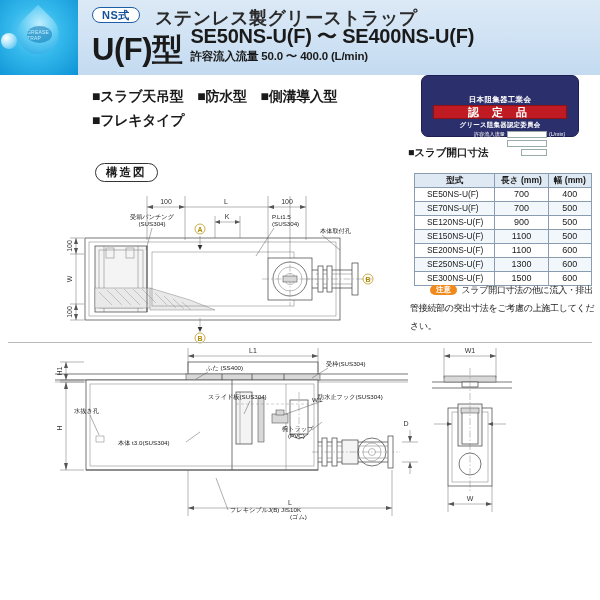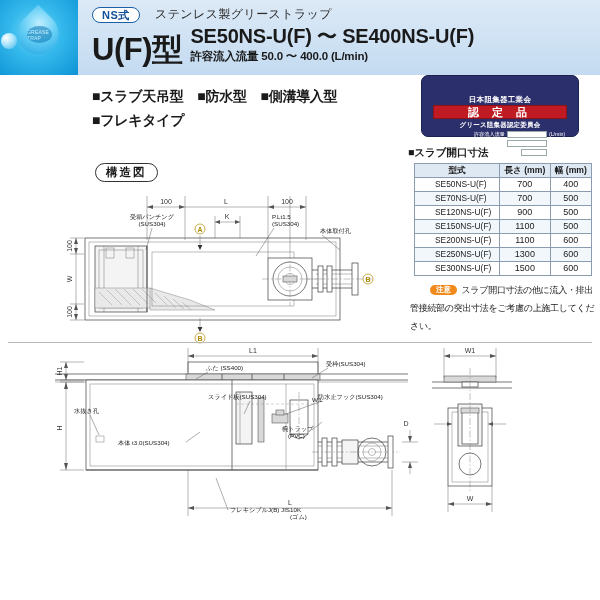--- a/index.html
+++ b/index.html
@@ -61,21 +61,21 @@
     color: #12509a;
     border-radius: 9px;
     padding: 0 9px;
     height: 16px; line-height: 14px;
     font-size: 11px; font-weight: bold;
     background: #ffffff;
     letter-spacing: .5px;
   }
   .hdr-sub {
     position: absolute; left: 155px; top: 6px;
-    font-size: 12px; font-weight: normal; color: #2b2b2b;
+    font-size: 18px; font-weight: bold; color: #2b2b2b;
     letter-spacing: .4px;
   }
   .hdr-main-row {
     position: absolute; left: 92px; top: 26px;
     display: flex; align-items: flex-end; gap: 8px;
   }
   .hdr-type {
     font-size: 31px; font-weight: bold; color: #1a1a1a;
     line-height: 1; letter-spacing: -.5px;
   }
@@ -133,37 +133,37 @@
   }
   .cf-input.sm { width: 26px; }
   .cf-unit { color: #ffffff; font-size: 5.2px; width: 20px; }
 
   
   .tbl-title {
     position: absolute; left: 408px; top: 146px;
     font-size: 10.5px; font-weight: bold; color: #1a1a1a;
   }
   table.spec {
-    position: absolute; left: 414px; top: 163px;
+    position: absolute; left: 414px; top: 173px;
     width: 178px;
     border-collapse: collapse;
     font-size: 9px;
   }
   table.spec th, table.spec td {
     border: .8px solid #8b9bb0;
     padding: 1px 3px;
     height: 13.6px;
     line-height: 11px;
     color: #1a1a1a;
   }
   table.spec th {
     background: #dfe9f3; text-align: center; font-weight: bold;
     font-size: 8.6px;
   }
-  table.spec td.m { text-align: left; background: #ffffff; font-size: 8.4px; padding-left: 20px; }
+  table.spec td.m { text-align: left; background: #ffffff; font-size: 8.4px; padding-left: 12px; }
   table.spec td.v { text-align: center; background: #ffffff; }
   table.spec tr:nth-child(even) td { background: #f2f7fb; }
 
   .note-wrap {
     position: absolute; left: 410px; top: 279px;
     width: 186px;
   }
   .note-badge {
     display: inline-block;
     background: #f08a1d; color: #ffffff;

